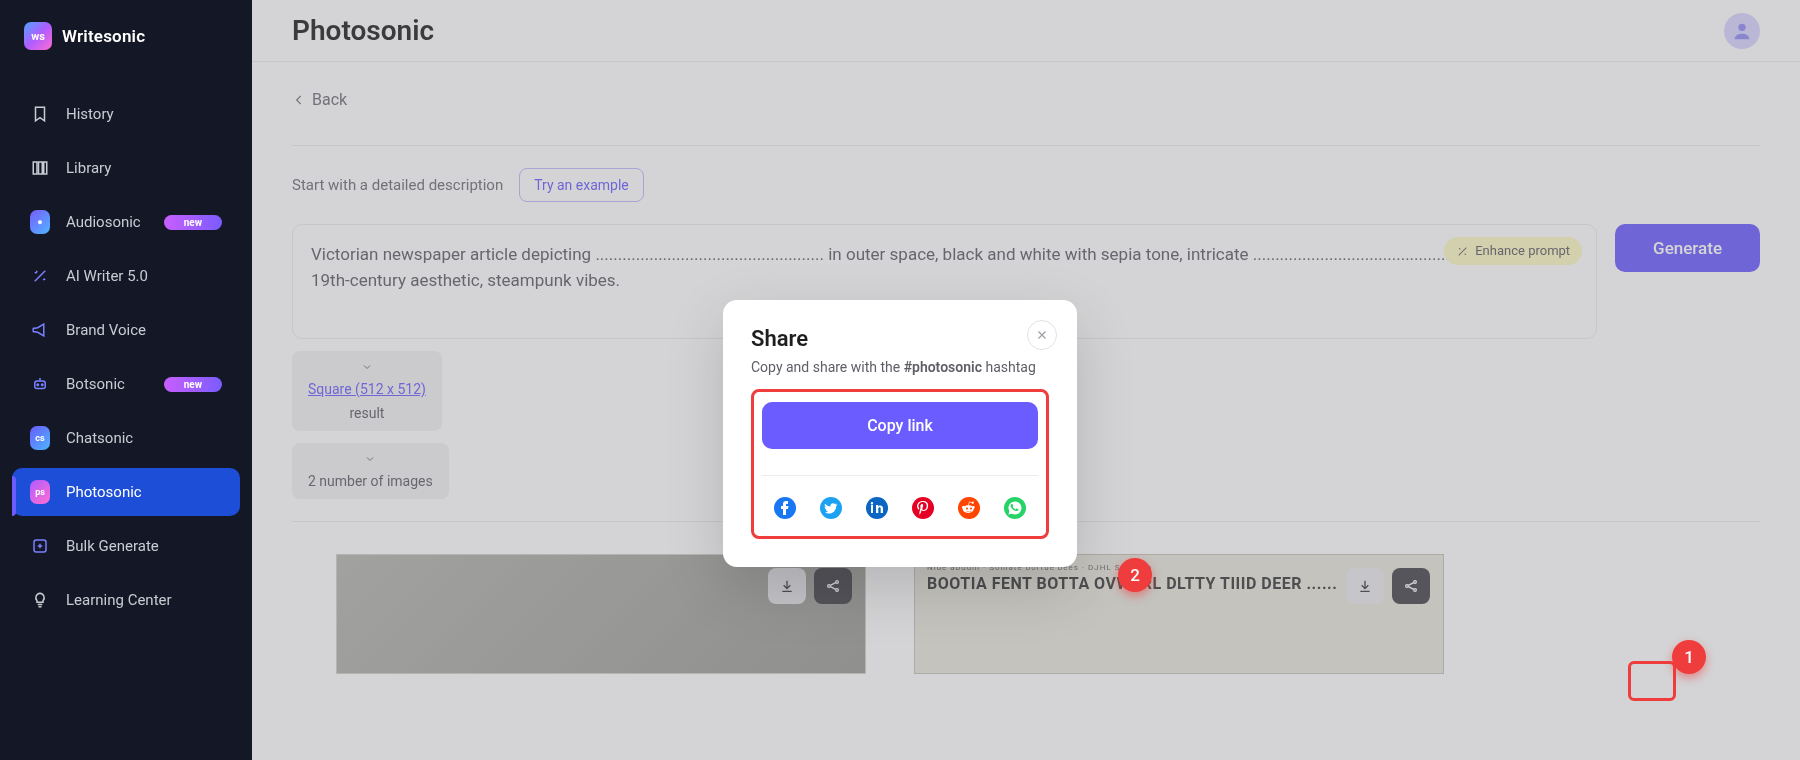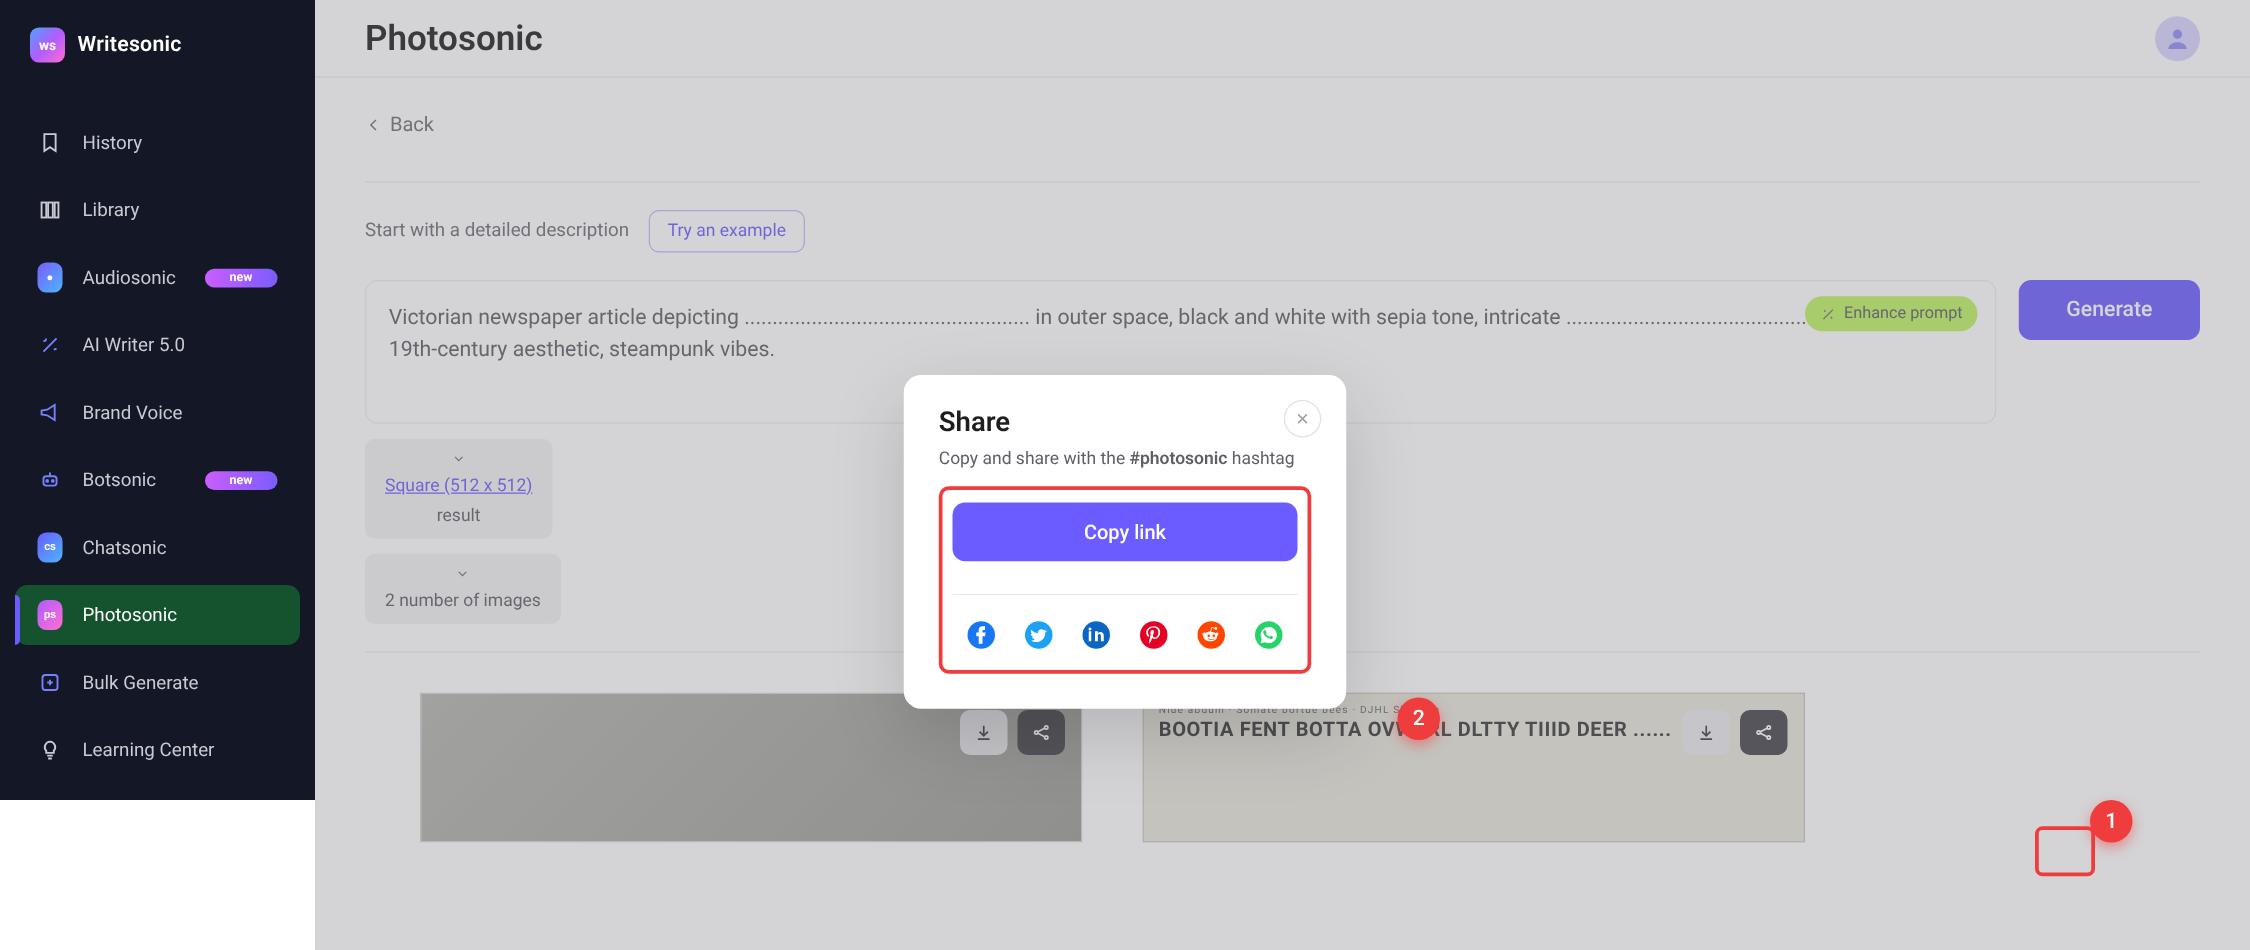--- a/index.html
+++ b/index.html
@@ -1,46 +1,46 @@
 <!DOCTYPE html>
 <html><head>
 <meta charset="utf-8">
 <style>
 * { margin: 0; padding: 0; box-sizing: border-box; font-family: -apple-system, BlinkMacSystemFont, "Segoe UI", Roboto, sans-serif; }
 body { width: 1800px; height: 760px; overflow: hidden; background: #fff; position: relative; }
 
-.sidebar { position: absolute; left: 0; top: 0; width: 252px; height: 640px; background: #141826; color: #fff; }
+.sidebar { position: absolute; left: 0; top: 0; width: 252px; height: 760px; background: #141826; color: #fff; }
 .logo-wrap { display: flex; align-items: center; gap: 10px; padding: 22px 24px 40px; }
 .logo-box { width: 28px; height: 28px; border-radius: 7px; background: linear-gradient(135deg,#4da5ff,#b05cff,#ff6ed1); display: flex; align-items: center; justify-content: center; font-size: 11px; font-weight: 700; color: #fff; }
 .logo-text { font-weight: 600; font-size: 17px; letter-spacing: .2px; }
 
 .nav { padding: 0 12px; }
 .nav-item { display: flex; align-items: center; gap: 16px; padding: 14px 18px; border-radius: 10px; color: #c9cbd3; font-size: 15px; margin-bottom: 6px; cursor: pointer; }
-.nav-item.active { background: #14532d; color: #fff; }
+.nav-item.active { background: #1d4ed8; color: #fff; }
 .nav-icon { width: 20px; height: 20px; display: flex; align-items: center; justify-content: center; flex-shrink: 0; }
 .badge { font-size: 10px; font-weight: 700; padding: 2px 20px; border-radius: 8px; background: linear-gradient(90deg,#c95eff,#7a5cff); color: #fff; margin-left: auto; }
 .ps-icon { width: 24px; height: 24px; border-radius: 7px; display: flex; align-items: center; justify-content: center; font-size: 9px; font-weight: 700; background: linear-gradient(135deg,#b05cff,#ff6ed1); color: #fff; }
 .cs-icon { background: linear-gradient(135deg,#6a5cff,#4db5ff); }
 .accent-bar { position: absolute; left: 0; width: 4px; height: 40px; background: #6a5cff; border-radius: 0 4px 4px 0; }
 
 .main { position: absolute; left: 252px; top: 0; right: 0; height: 100%; background: #fff; }
 .header { height: 62px; border-bottom: 1px solid #ececee; display: flex; align-items: center; padding: 0 40px; }
 .page-title { font-size: 28px; font-weight: 600; color: #1e1e1e; }
 .avatar { margin-left: auto; width: 36px; height: 36px; border-radius: 50%; background: #d9d5ff; display: flex; align-items: center; justify-content: center; }
 .avatar svg { width: 22px; height: 22px; fill: #8f8cf5; }
 
 .content { padding: 28px 40px; color: #444; }
 .back { display: flex; align-items: center; gap: 6px; color: #6e6e77; font-size: 16px; cursor: pointer; margin-bottom: 36px; }
 .divider { height: 1px; background: #ececee; margin: 12px 0 22px; }
 .desc-label { color: #6e6e77; font-size: 15px; display: inline-block; }
 .try-btn { display: inline-block; margin-left: 12px; padding: 8px 14px; border: 1px solid #bdb9ff; border-radius: 8px; color: #6a5cff; font-size: 14px; cursor: pointer; }
 
 .prompt-row { display: flex; gap: 18px; margin-top: 22px; align-items: flex-start; }
 .prompt-box { flex: 1; min-height: 115px; border: 1px solid #ececee; border-radius: 10px; padding: 16px 18px; font-size: 17px; line-height: 1.55; color: #5e5e66; position: relative; }
-.enhance { position: absolute; right: 14px; top: 12px; background: #bef264; border-radius: 14px; padding: 4px 12px; font-size: 13px; color: #5e5e66; display: flex; align-items: center; gap: 6px; }
+.enhance { position: absolute; right: 14px; top: 12px; background: #fef9c3; border-radius: 14px; padding: 4px 12px; font-size: 13px; color: #5e5e66; display: flex; align-items: center; gap: 6px; }
 .gen-btn { background: #6a5cff; color: #fff; font-size: 17px; font-weight: 500; padding: 14px 38px; border-radius: 10px; cursor: pointer; }
 .gen-info { color: #6e6e77; font-size: 14px; margin-top: 14px; }
 .chip { display: inline-flex; align-items: center; gap: 8px; background: #f2f2f4; border-radius: 8px; padding: 10px 16px; font-size: 14px; color: #5e5e66; margin-top: 12px; margin-right: 10px; flex-direction: column; }
 .chip .link { color: #6a5cff; text-decoration: underline; }
 .divider2 { height: 1px; background: #ececee; margin: 22px 0 32px; }
 
 .images-row { display: flex; gap: 48px; padding: 0 44px; }
 .img-card { position: relative; width: 530px; height: 120px; overflow: hidden; }
 .img-placeholder { width: 100%; height: 100%; background: linear-gradient(135deg,#b5b5b0,#9a9a95); border: 1px solid #d0d0c8; }
 .img-placeholder.news { background: #e8e6dc; border: 1px solid #c5c3b8; padding: 8px 12px; font-size: 12px; color: #3a3a3a; font-family: Georgia, serif; }

